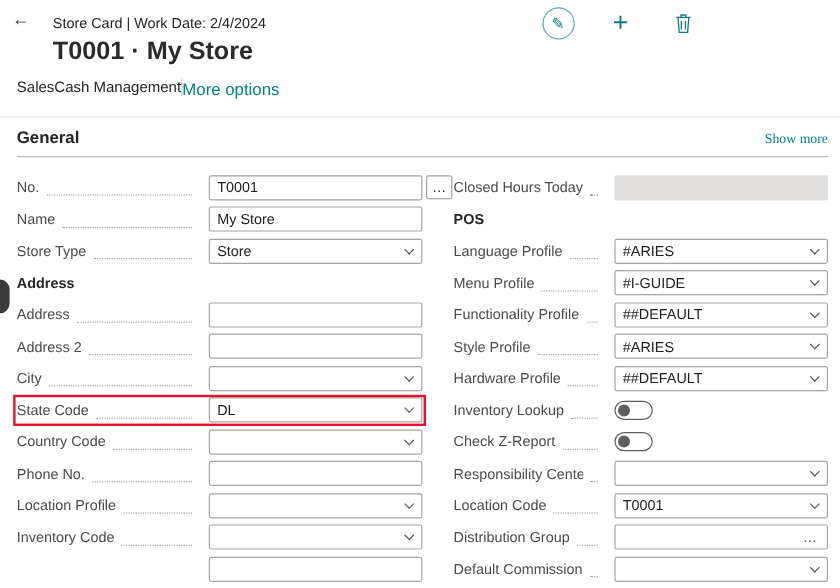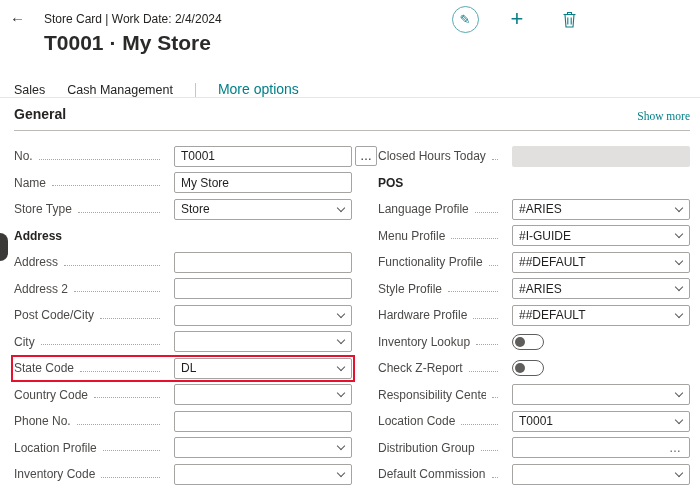--- a/index.html
+++ b/index.html
@@ -10,37 +10,37 @@
   .topbar{position:relative;height:66px}
   .back{position:absolute;left:10px;top:8px;font-size:15px;color:#323130;background:none;border:none;cursor:pointer}
   .crumb{position:absolute;left:44px;top:12px;font-size:12px;color:#252423}
   .title{position:absolute;left:44px;top:31px;font-size:21px;font-weight:700;color:#2b2a29}
   .actions{position:absolute;left:450px;top:4px;display:flex;gap:22px;align-items:center}
   .icon-btn{width:30px;height:30px;display:flex;align-items:center;justify-content:center;background:none;border:none;cursor:pointer}
   .pencil-circle{width:27px;height:27px;border:1px solid #58aab1;border-radius:50%;display:flex;align-items:center;justify-content:center;color:#0b7d86;font-size:13px}
   .plus{font-size:22px;color:#0b7d86;line-height:1}
 
   
-  .menubar{display:flex;align-items:flex-end;gap:22px;height:32px;padding:0 14px;border-bottom:1px solid #e8e6e4}
+  .menubar{display:flex;align-items:flex-start;height:32px;padding:0 14px;border-bottom:1px solid #e8e6e4}
   .menu-item{font-size:12.5px;color:#252423;cursor:pointer;background:none;border:none;font-family:inherit}
   .menu-more{font-size:14px;color:#008089;cursor:pointer;background:none;border:none;font-family:inherit}
   .mdiv{width:1px;height:14px;background:#c8c6c4}
 
   
   .section-head{display:flex;justify-content:space-between;align-items:flex-end;margin:8px 10px 12px 14px;padding-bottom:8px;border-bottom:1px solid #bcbab8}
   .section-title{font-size:14px;font-weight:700;color:#252423;line-height:16px}
   .show-more{font-size:11.5px;color:#008089;cursor:pointer;background:none;border:none;font-family:Liberation Serif, serif}
 
   
   .columns{display:flex;gap:26px;padding-left:14px;margin-top:8px}
   .col{display:flex;flex-direction:column}
   .col-l{width:338px}
   .col-r{width:312px}
   .row{display:flex;align-items:center;height:26.5px;position:relative}
-  .lab{flex:1;display:flex;align-items:center;min-width:0;margin-right:10px}
+  .lab{flex:1;display:flex;min-width:0;margin-right:10px}
   .lt{font-size:12px;color:#4c4a48;white-space:nowrap;overflow:hidden}
   .dots{flex:1;border-bottom:1px dotted #a8a6a4;margin:6px 4px 0 6px;min-width:6px}
   .grp .gt{font-size:12px;font-weight:700;color:#252423}
   .ctl{flex:0 0 178px;height:21px}
   .ipt{border:1px solid #a6a4a2;border-radius:2px;font-family:"Liberation Sans",sans-serif;font-size:12px;padding:0 6px;color:#1f1e1d;background:#fff}
   .cmb{border:1px solid #a6a4a2;border-radius:2px;background:#fff;display:flex;align-items:center;justify-content:space-between;padding:0 7px 0 6px;cursor:pointer}
   .val{font-size:12px;color:#1f1e1d;white-space:nowrap}
   .chv{width:6px;height:6px;border-right:1.2px solid #5a5856;border-bottom:1.2px solid #5a5856;transform:rotate(45deg);margin-top:-3px;flex:0 0 auto}
   .dis{background:#e2e0de;border-radius:2px}
   .plain{display:flex;align-items:center;border:none}
@@ -139,30 +139,20 @@
     </div>
 
     <div class="row">
       <div class="lab">
           <span class="lt">Address 2</span>
           <span class="dots"></span>
         </div>
       <input class="ctl ipt" value="" style="">
     </div>
 
-    <div class="row">
-      <div class="lab">
-          <span class="lt">Post Code/City</span>
-          <span class="dots"></span>
-        </div>
-      <div class="ctl cmb">
-          <span class="val"></span>
-          <i class="chv"></i>
-        </div>
-    </div>
 
     <div class="row">
       <div class="lab">
           <span class="lt">City</span>
           <span class="dots"></span>
         </div>
       <div class="ctl cmb">
           <span class="val"></span>
           <i class="chv"></i>
         </div>

